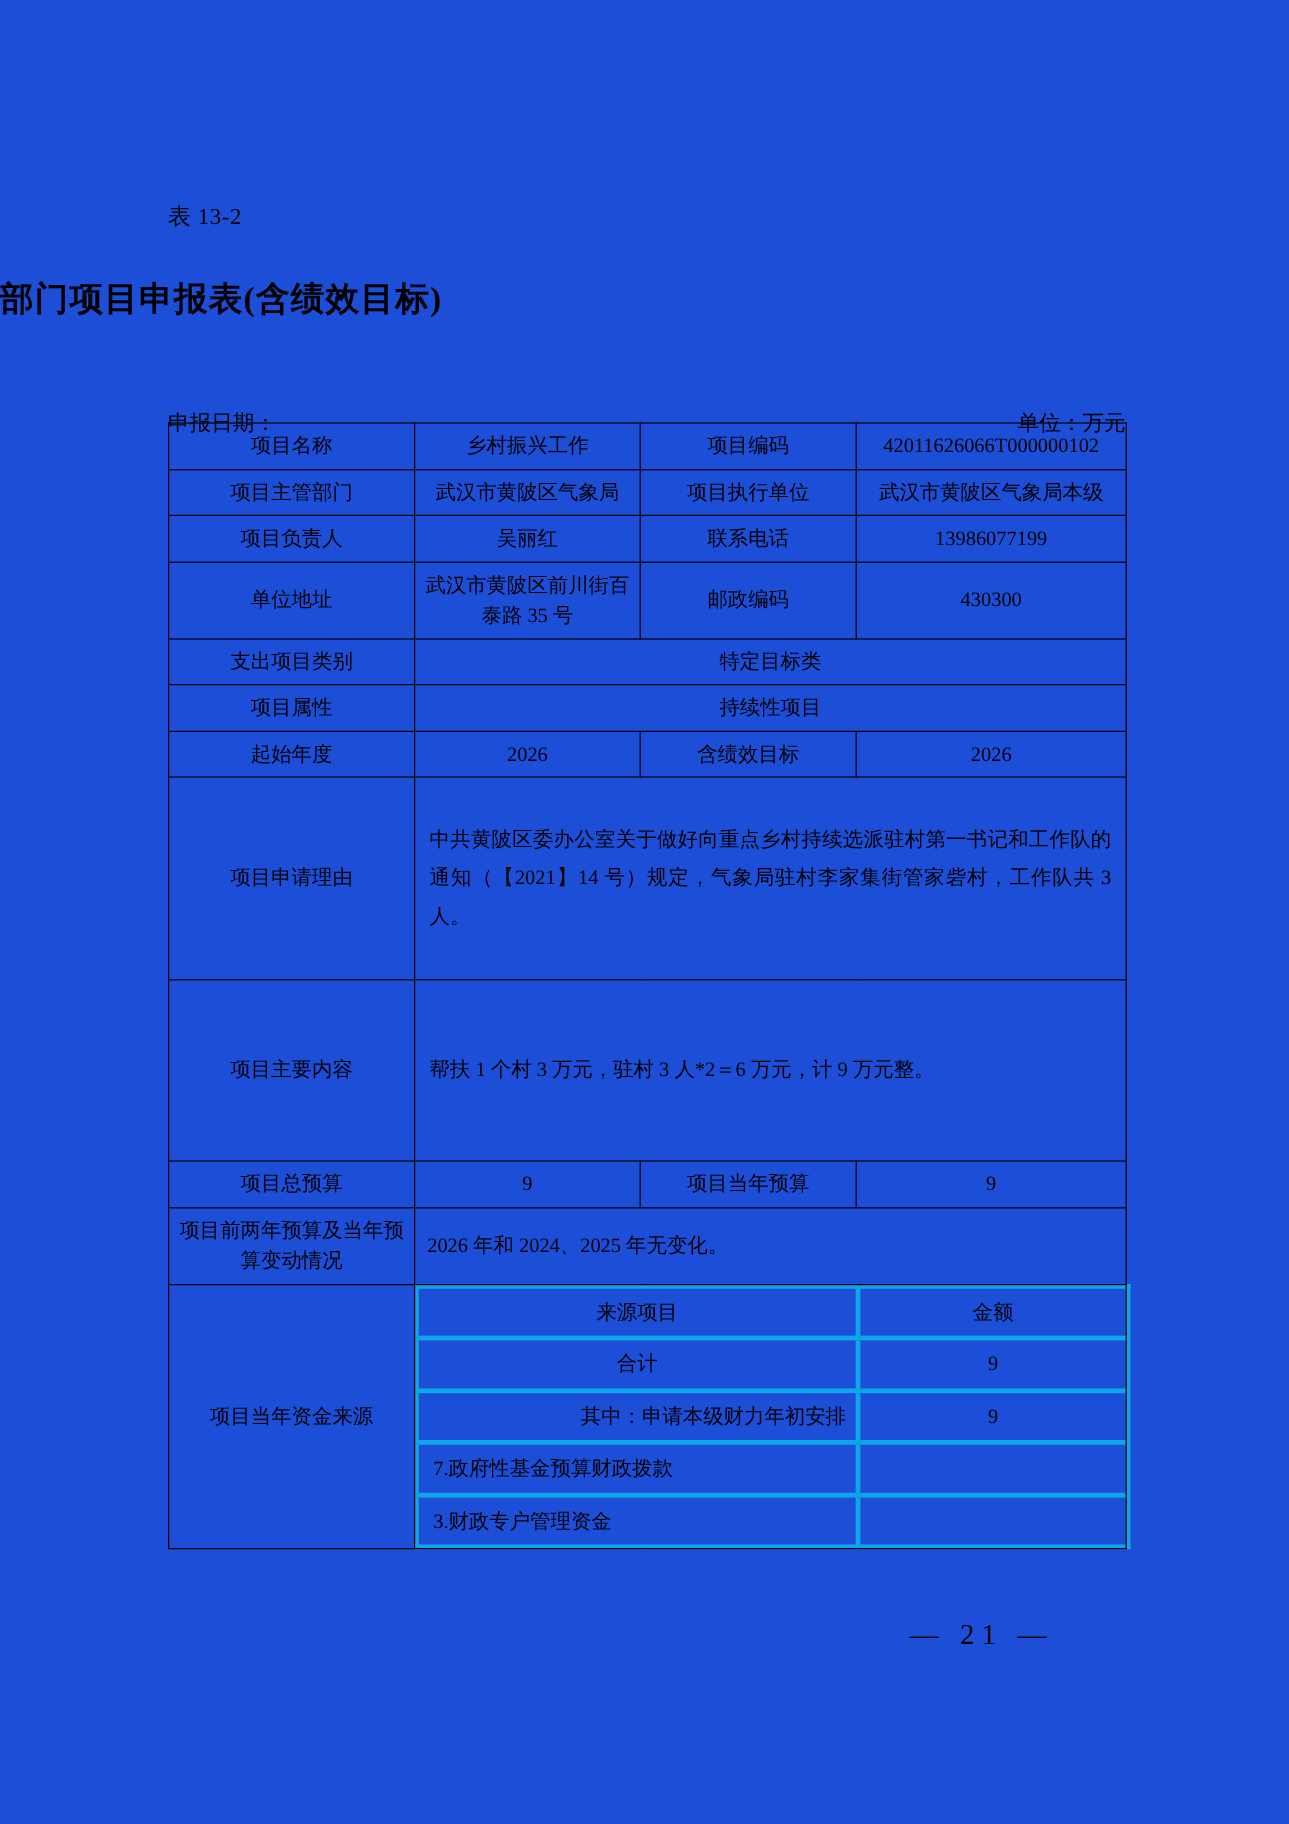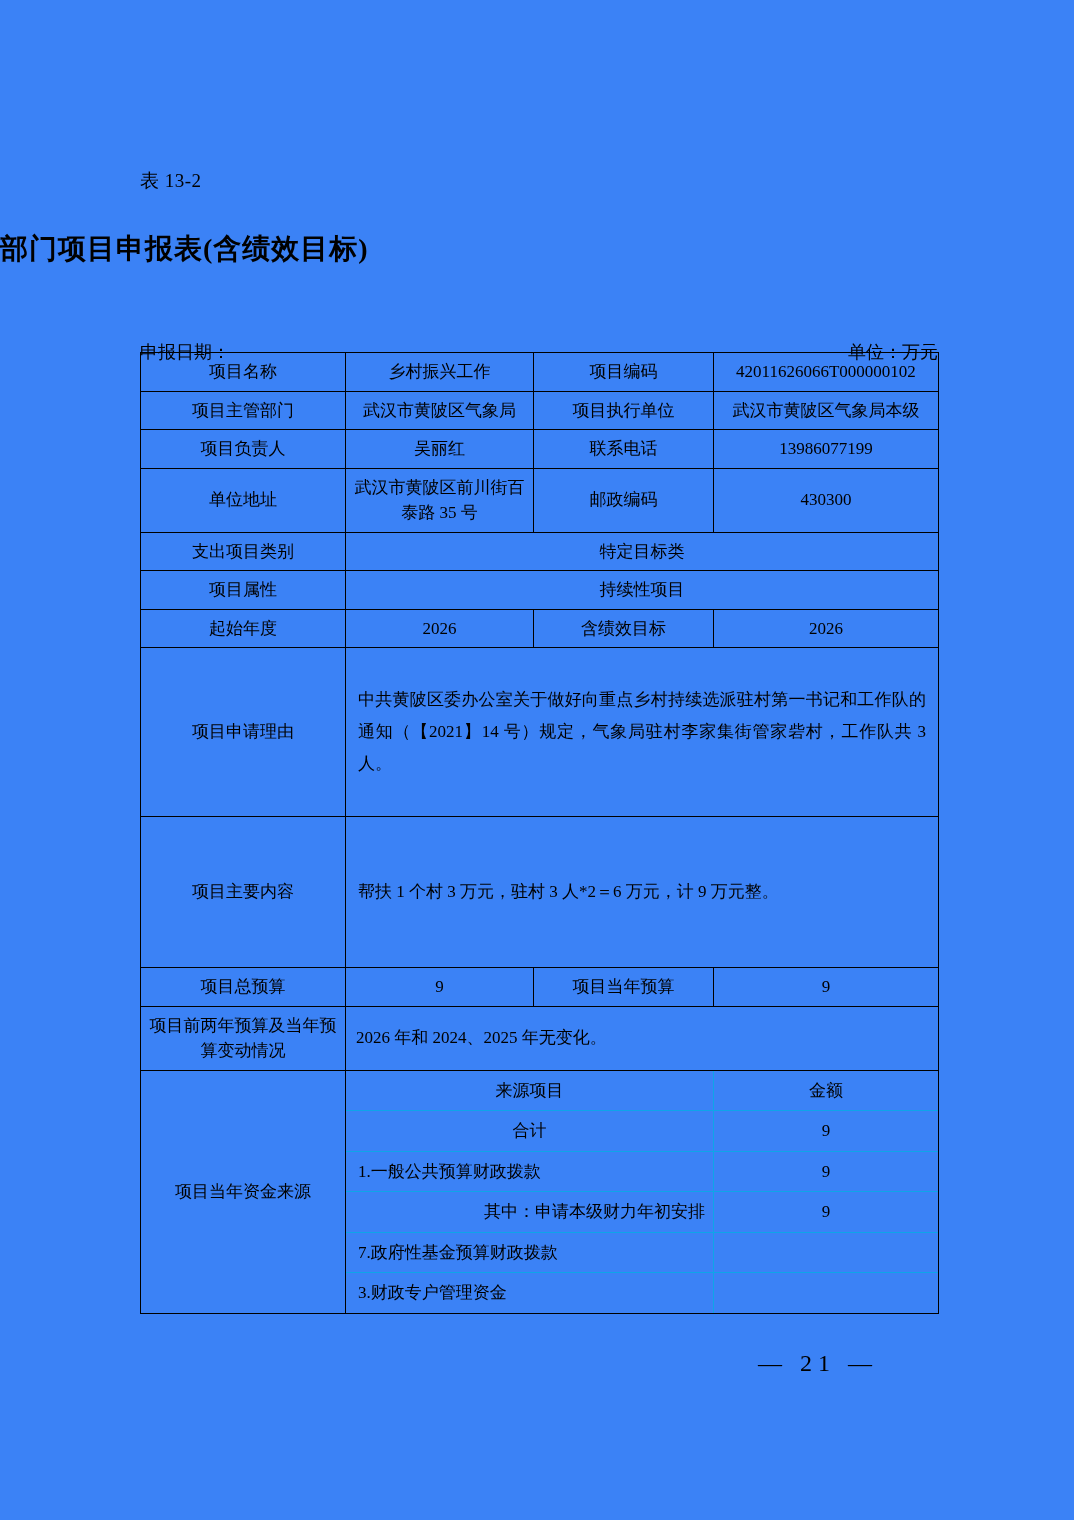--- a/index.html
+++ b/index.html
@@ -13,21 +13,21 @@
     font-family: "Liberation Serif", serif;
     color: #000000;
     position: relative;
     overflow: hidden;
   }
   .page {
     position: absolute;
     left: 0; top: 0;
     width: 1074px;
     height: 1520px;
-    background: #3b82f6;
+    background: #1d4ed8;
   }
   .table-label {
     position: absolute;
     left: 140px;
     top: 168px;
     font-size: 19px;
     letter-spacing: 0.5px;
   }
   .doc-title {
     position: absolute;
@@ -80,21 +80,21 @@
   .h-label2{ width: 180px; }
   .h-val2  { width: 225px; }
 
   .inner-table {
     width: 100%;
     border-collapse: collapse;
     table-layout: fixed;
     font-size: 17px;
   }
   .inner-table td {
-    border: 1px solid #0ea5e9;
+    border: 4px solid #0ea5e9;
     padding: 7px 8px;
     text-align: center;
     vertical-align: middle;
     font-family: Liberation Serif, serif;
   }
   .inner-table td.left {
     text-align: left;
     padding-left: 12px;
   }
   .inner-table td.indent {
@@ -210,24 +210,20 @@
             <tbody>
               <tr>
                 <td>来源项目</td>
                 <td>金额</td>
               </tr>
               <tr>
                 <td>合计</td>
                 <td>9</td>
               </tr>
               <tr>
-                <td class="left">1.一般公共预算财政拨款</td>
-                <td>9</td>
-              </tr>
-              <tr>
                 <td class="indent">其中：申请本级财力年初安排</td>
                 <td>9</td>
               </tr>
               <tr>
                 <td class="left">7.政府性基金预算财政拨款</td>
                 <td></td>
               </tr>
               <tr>
                 <td class="left">3.财政专户管理资金</td>
                 <td></td>

